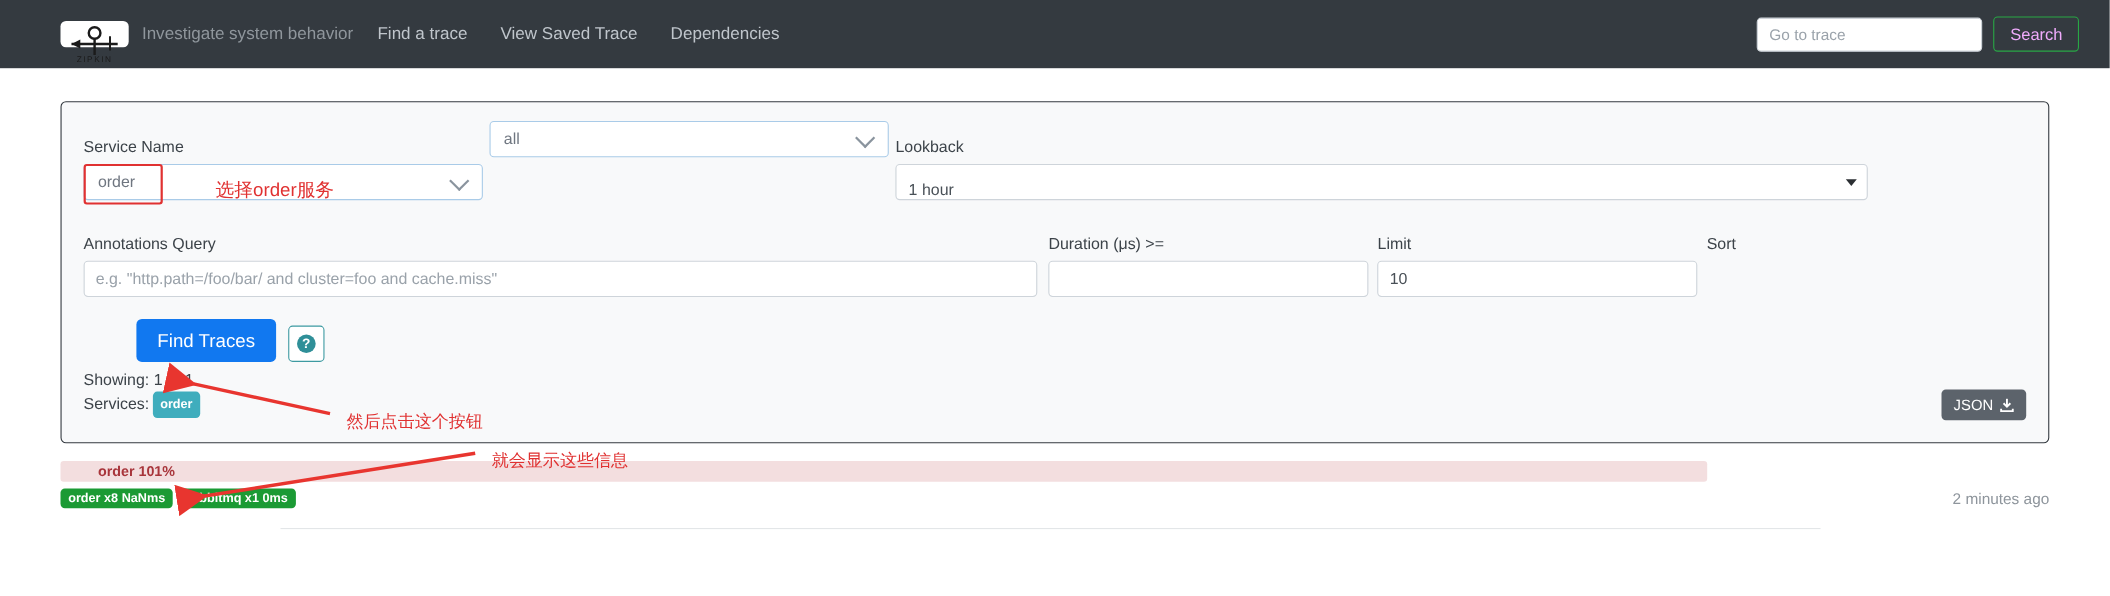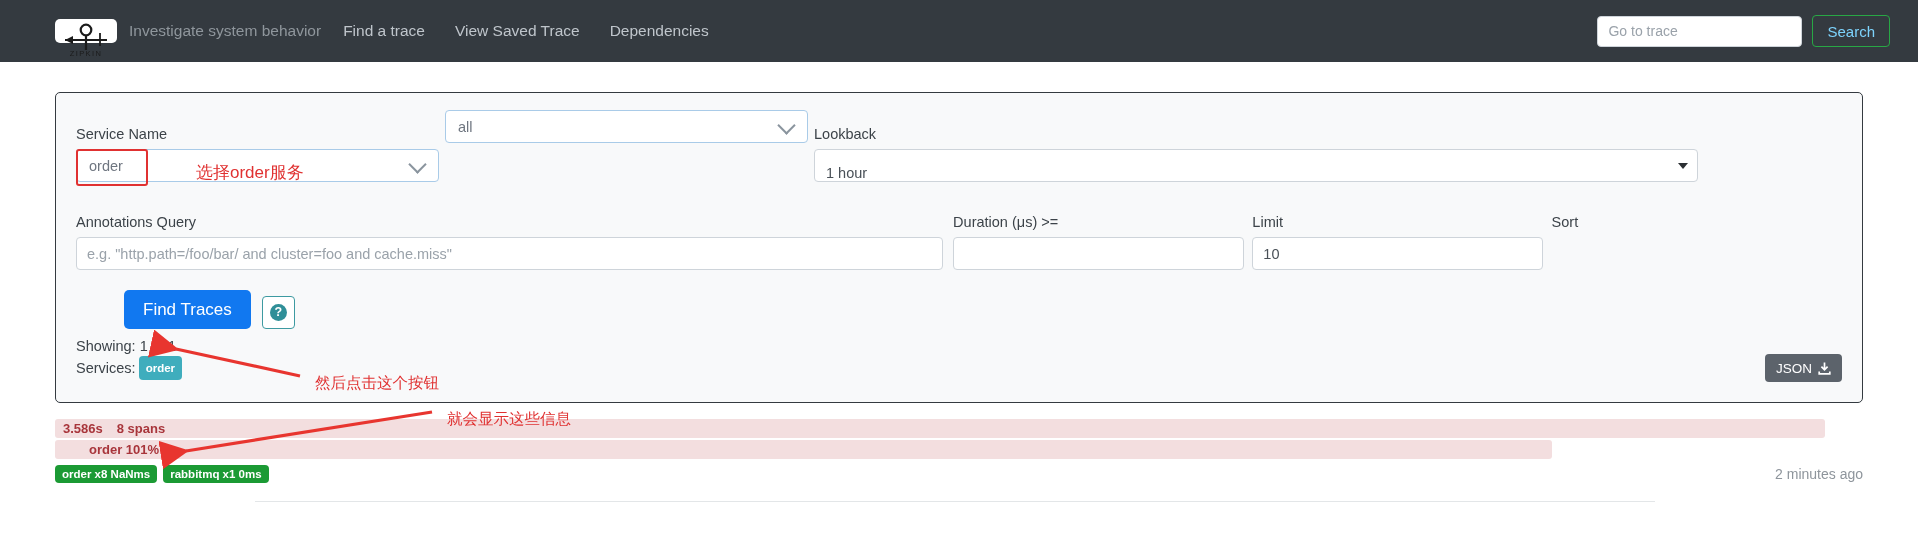--- a/index.html
+++ b/index.html
@@ -60,21 +60,21 @@
     padding: 0 10px;
     outline: none;
     font-family: "Liberation Sans", sans-serif;
   }
   .trace-input::placeholder { color: #9aa2aa; }
   .search-btn {
     margin-left: 10px;
     height: 32px;
     padding: 0 14px;
     background: transparent;
-    color: #7dd3fc;
+    color: #f0abfc;
     border: 1px solid #28a745;
     border-radius: 4px;
     font-size: 15px;
     cursor: pointer;
     font-family: "Liberation Sans", sans-serif;
   }
 
   
   .page { padding: 30px 55px 0 55px; position: relative; }
   .panel {
@@ -395,23 +395,20 @@
       <svg width="13" height="13" viewBox="0 0 13 13">
         <path d="M6.5 0.5 V7.2 M3.4 4.6 L6.5 7.8 L9.6 4.6" stroke="#ffffff" stroke-width="1.7" fill="none"></path>
         <path d="M1.2 9.6 V11.8 H11.8 V9.6" stroke="#ffffff" stroke-width="1.7" fill="none"></path>
       </svg>
     </button>
   </div>
 </div>
 
 <div class="results">
   <div class="trace-row">
-    <div class="bar b1">
-      <span class="bar-txt"><span>3.586s</span><span class="gap"></span><span>8 spans</span></span>
-    </div>
     <div class="bar b2">
       <span class="bar-txt">order 101%</span>
     </div>
     <div class="chips">
       <span class="chip">order x8 NaNms</span>
       <span class="chip">rabbitmq x1 0ms</span>
       <span class="ago">2 minutes ago</span>
     </div>
     <hr class="hr">
   </div>

